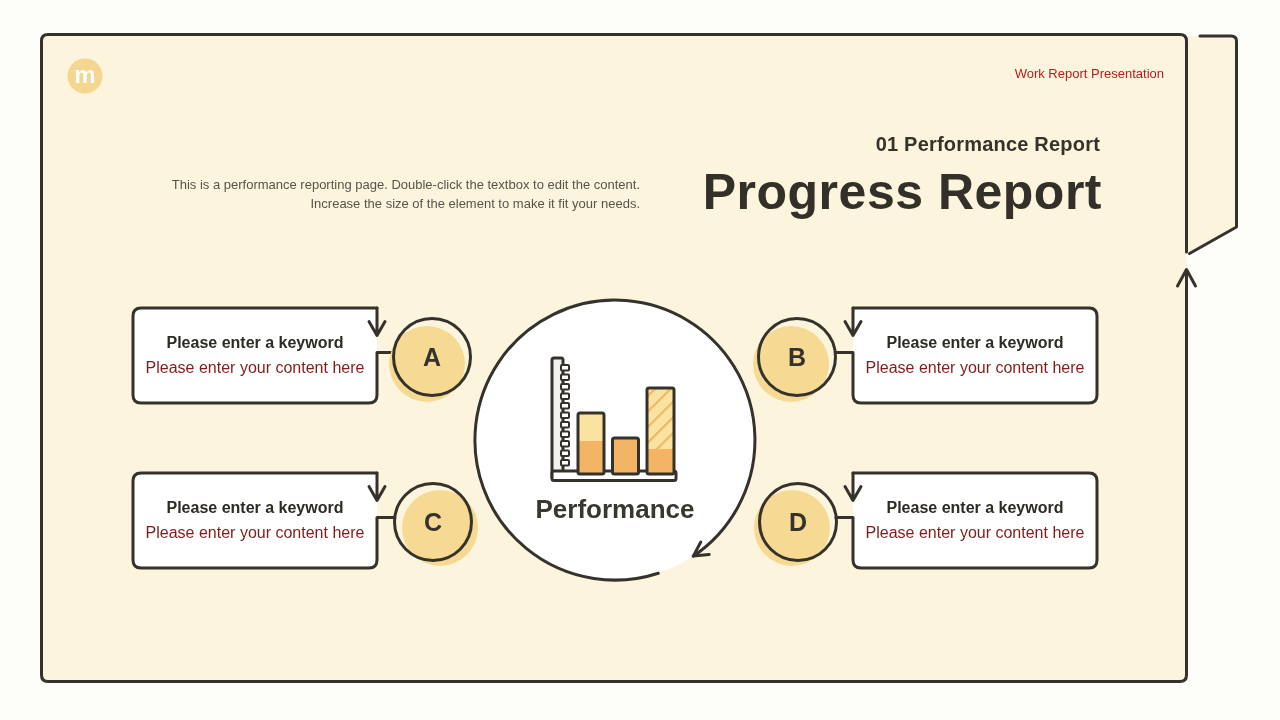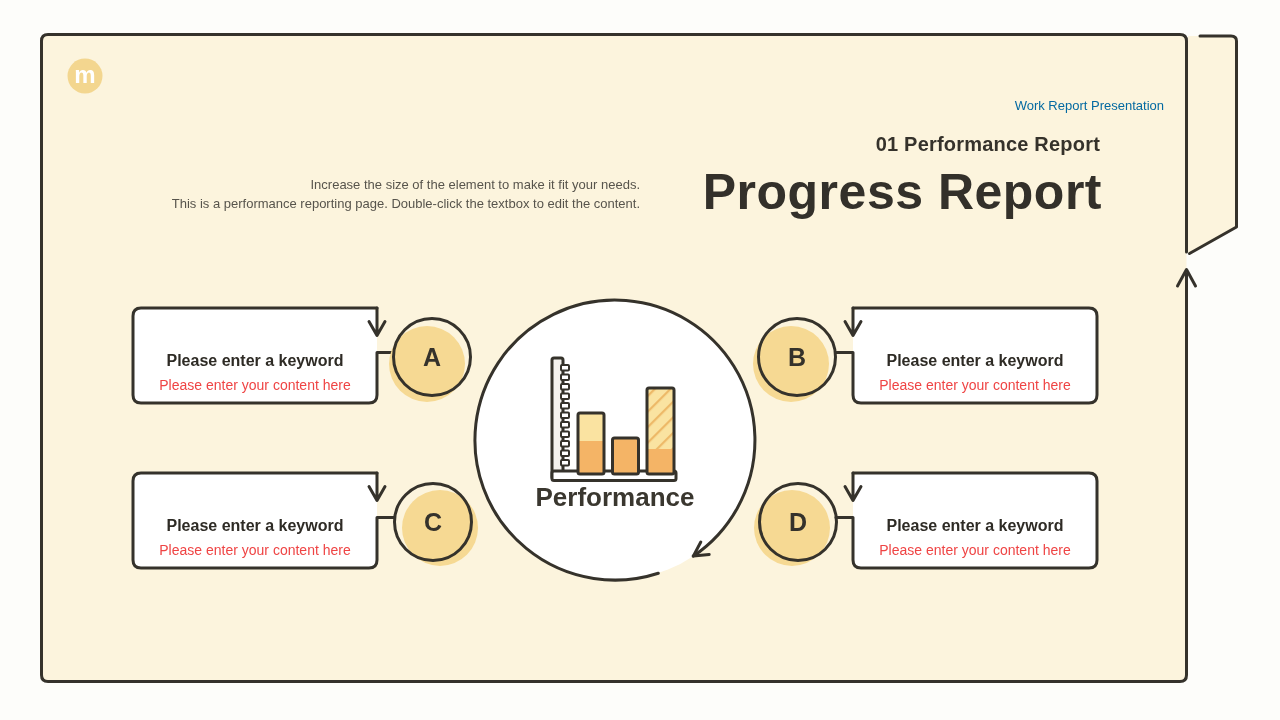--- a/index.html
+++ b/index.html
@@ -8,35 +8,35 @@
     background:#fdfdfa;
     font-family:"Liberation Sans","DejaVu Sans",sans-serif;
     color:#35322b;
   }
   #deco{position:absolute;left:0;top:0;width:1280px;height:720px;}
   .abs{position:absolute;}
   .logo-letter{
     left:67px;top:57px;width:36px;height:37px;line-height:36px;
     text-align:center;font-size:24px;font-weight:bold;color:#ffffff;
   }
-  .window-label{right:116px;top:66px;font-size:13px;color:#0369a1;margin-top:32px;}
+  .window-label{right:116px;top:66px;font-size:13px;color:#b91c1c;}
   .section-title{right:180px;top:133px;font-size:20px;font-weight:bold;color:#35322b;letter-spacing:.2px;}
   .main-title{right:178px;top:163px;font-size:50px;font-weight:bold;color:#33302a;letter-spacing:.5px;}
   .description{right:640px;top:176px;text-align:right;font-size:13px;line-height:18.5px;color:#57544c;}
   .kbox-text{
     width:244px;height:95px;display:flex;flex-direction:column;
-    align-items:center;justify-content:center;gap:7px;text-align:center;margin-top:17px;
+    align-items:center;justify-content:center;gap:7px;text-align:center;
   }
   .kbox-text .kw{font-size:16px;font-weight:bold;color:#2e2b25;}
-  .kbox-text .ct{font-size:14px;color:#ef4444;}
+  .kbox-text .ct{font-size:16px;color:#7f1d1d;}
   .badge-letter{
     width:50px;height:40px;line-height:40px;text-align:center;
     font-size:25px;font-weight:bold;color:#35322b;
   }
-  .center-label{left:505px;top:482px;width:220px;text-align:center;
+  .center-label{left:505px;top:494px;width:220px;text-align:center;
     font-size:26px;font-weight:bold;color:#3a372f;}
 </style>
 </head>
 <body>
 
 <div id="stage">
 
   <svg id="deco" viewBox="0 0 1280 720">
     <defs>
       <pattern id="hatch" width="11" height="11" patternUnits="userSpaceOnUse" patternTransform="rotate(-45)">
@@ -125,22 +125,22 @@
   </svg>
 
   <div class="abs logo-letter">m</div>
 
   <div class="abs window-label">Work Report Presentation</div>
 
   <div class="abs section-title">01 Performance Report</div>
   <div class="abs main-title">Progress Report</div>
 
   <div class="abs description">
+    <div>This is a performance reporting page. Double-click the textbox to edit the content.</div>
     <div>Increase the size of the element to make it fit your needs.</div>
-    <div>This is a performance reporting page. Double-click the textbox to edit the content.</div>
   </div>
 
   <div class="abs kbox-text" style="left:133px;top:308px;">
     <div class="kw">Please enter a keyword</div>
     <div class="ct">Please enter your content here</div>
   </div>
   <div class="abs kbox-text" style="left:853px;top:308px;">
     <div class="kw">Please enter a keyword</div>
     <div class="ct">Please enter your content here</div>
   </div>

